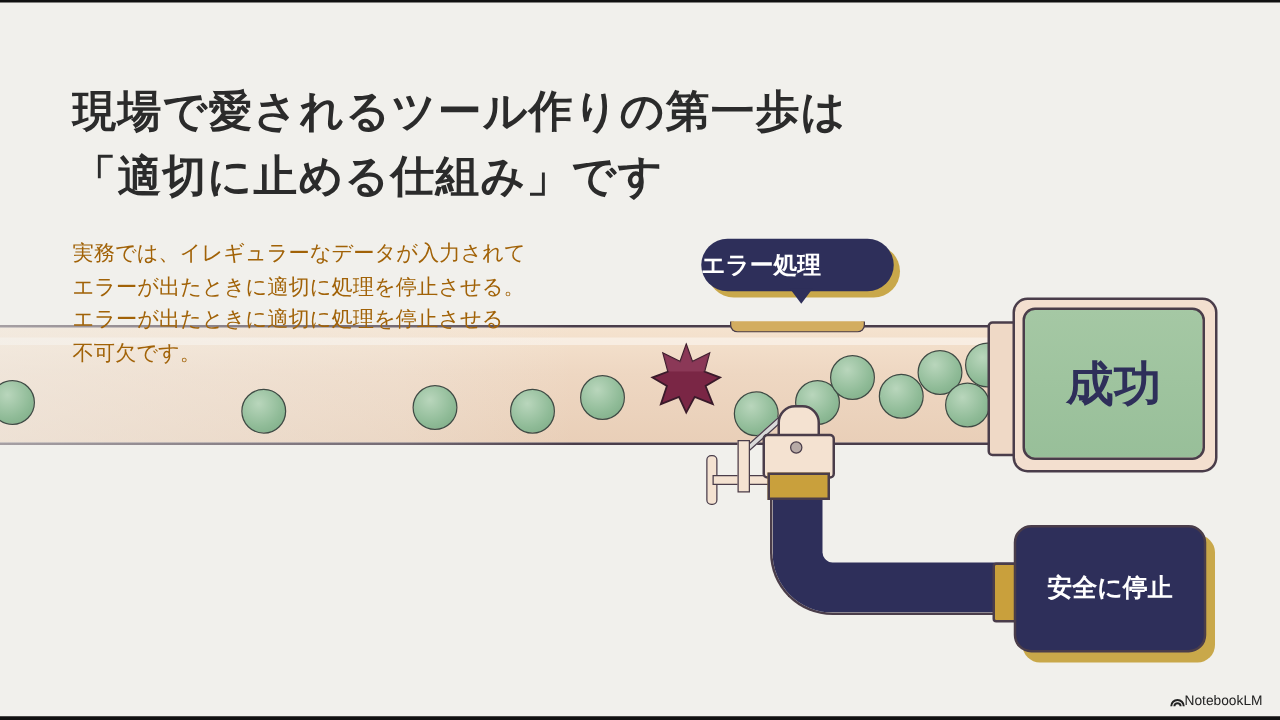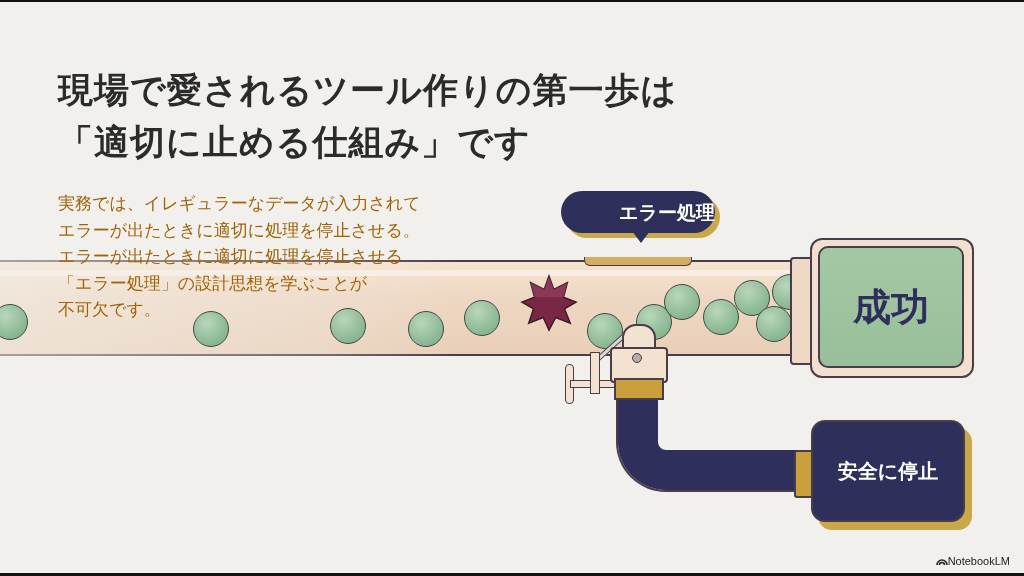--- a/index.html
+++ b/index.html
@@ -8,21 +8,21 @@
   .title{position:absolute;left:58px;top:62px;font-size:35px;font-weight:bold;color:#2b2b2b;line-height:52px;letter-spacing:1px;z-index:5;}
   .body{position:absolute;left:58px;top:188px;font-size:17px;color:#a16207;line-height:26.5px;z-index:5;}
   
   .pipe{position:absolute;left:-10px;top:258px;width:810px;height:92px;background:linear-gradient(#f5e3cf,#eed7c2 40%,#e9cfb8);border-top:2px solid #4a3d4a;border-bottom:2px solid #4a3d4a;z-index:1;}
   .pipe-fade{position:absolute;left:0;top:258px;width:460px;height:100px;background:linear-gradient(90deg,rgba(241,240,236,0.55),rgba(241,240,236,0.25) 70%,rgba(241,240,236,0));z-index:2;}
   .pipe-hi{position:absolute;left:0;top:268px;width:800px;height:6px;background:rgba(255,255,255,0.45);z-index:1;}
   .ball{position:absolute;width:34px;height:34px;border-radius:50%;background:radial-gradient(circle at 38% 32%,#b9d6bc,#8fbb97 60%,#7aa883);border:1.5px solid #3e4a44;z-index:3;}
   .star{position:absolute;left:520px;top:272px;width:58px;height:58px;z-index:3;}
   
   .bubble-shadow{position:absolute;left:566px;top:194px;width:154px;height:42px;border-radius:21px;background:#c9a84a;z-index:4;}
-  .bubble{position:absolute;left:561px;top:189px;width:154px;height:42px;border-radius:21px;background:#2e2f5a;color:#fff;font-size:19px;font-weight:bold;text-align:right;line-height:42px;z-index:5;}
+  .bubble{position:absolute;left:561px;top:189px;width:154px;height:42px;border-radius:21px;background:#2e2f5a;color:#fff;font-size:19px;font-weight:bold;text-align:left;line-height:42px;z-index:5;}
   .bubble-tail{position:absolute;left:632px;top:229px;width:0;height:0;border-left:9px solid transparent;border-right:9px solid transparent;border-top:12px solid #2e2f5a;z-index:5;}
   .gate{position:absolute;left:584px;top:255px;width:106px;height:8px;background:#d3ad60;border:1.5px solid #4a3d4a;border-top:none;border-radius:0 0 6px 6px;z-index:3;}
   
   .collar{position:absolute;left:790px;top:255px;width:26px;height:104px;background:#efd9c6;border:2px solid #4a3d4a;border-radius:4px;z-index:3;}
   .success-outer{position:absolute;left:810px;top:236px;width:160px;height:136px;background:#f3dfcf;border:2px solid #4a3d4a;border-radius:12px;z-index:3;}
   .success{position:absolute;left:818px;top:244px;width:142px;height:118px;background:linear-gradient(#a5c8a4,#98bf99);border:2px solid #4a3d4a;border-radius:10px;color:#2e2f5a;font-size:38px;font-weight:bold;text-align:center;line-height:118px;z-index:4;}
   
   .valve-body{position:absolute;left:610px;top:345px;width:54px;height:32px;background:#f4e2d1;border:2px solid #4a3d4a;border-radius:4px;z-index:4;}
   .valve-top{position:absolute;left:622px;top:322px;width:30px;height:28px;background:#f4e2d1;border:2px solid #4a3d4a;border-radius:14px 14px 2px 2px;z-index:4;}
   .valve-dot{position:absolute;left:632px;top:351px;width:8px;height:8px;border-radius:50%;background:#b7aaa6;border:1.5px solid #4a3d4a;z-index:5;}
@@ -44,21 +44,20 @@
 <div class="slide">
   <div class="title">
     <div>現場で愛されるツール作りの第一歩は</div>
     <div>「適切に止める仕組み」です</div>
   </div>
 
   <div class="body">
     <div>実務では、イレギュラーなデータが入力されて</div>
     <div>エラーが出たときに適切に処理を停止させる。</div>
     <div>エラーが出たときに適切に処理を停止させる</div>
-    <div>「エラー処理」の設計思想を学ぶことが</div>
     <div>不可欠です。</div>
   </div>
 
   <div class="pipe"></div>
   <div class="pipe-hi"></div>
   <div class="pipe-fade"></div>
   <div class="gate"></div>
 
   <div class="ball" style="left:-8px;top:302px;"></div>
   <div class="ball" style="left:193px;top:309px;"></div>

